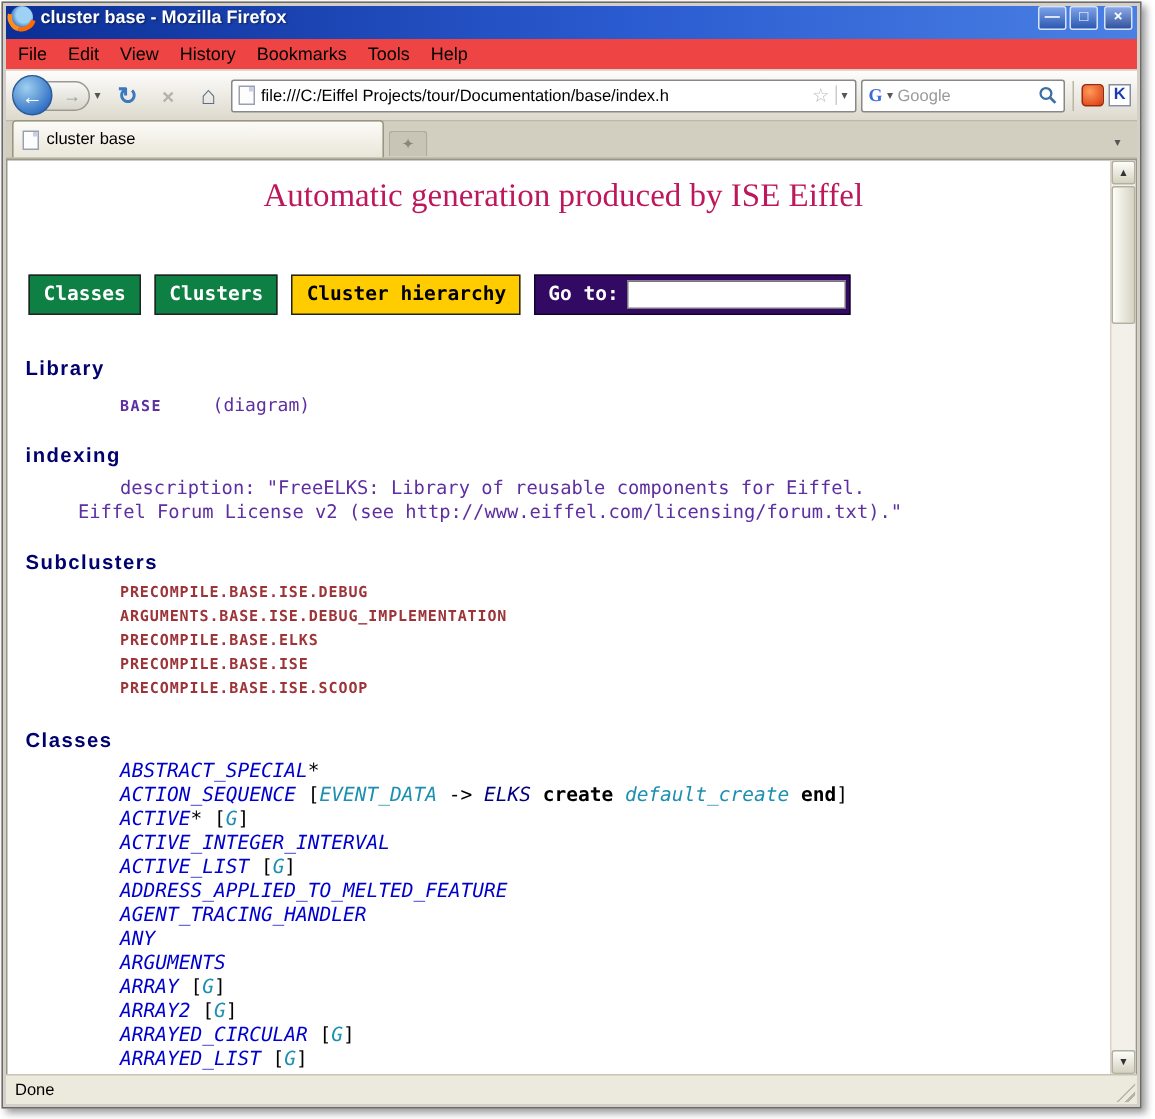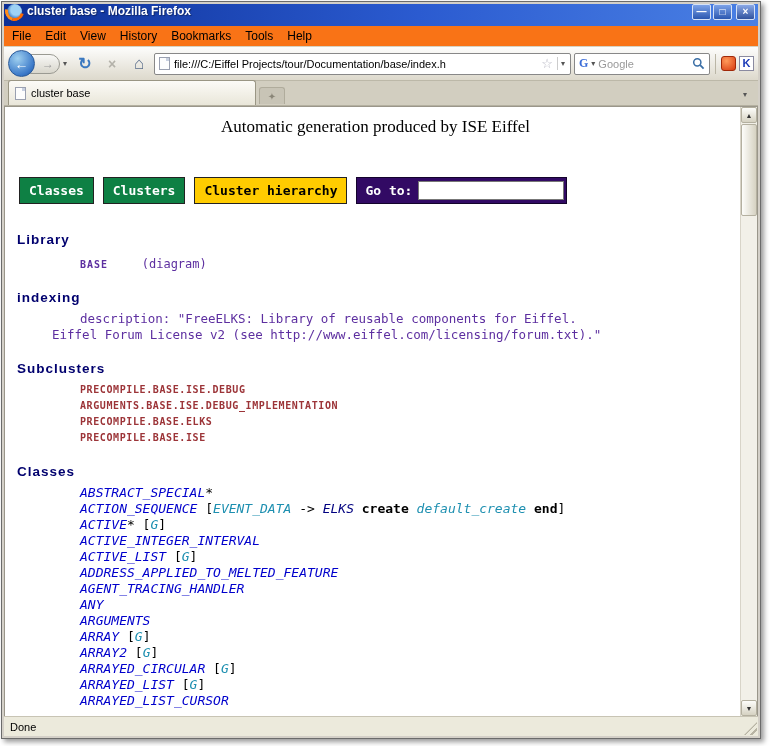--- a/index.html
+++ b/index.html
@@ -34,21 +34,21 @@
   .title-text { flex:1; white-space:nowrap; overflow:hidden; text-shadow:1px 1px 1px rgba(0,0,0,.4); }
   .win-btns { display:flex; gap:2px; margin-left:auto; }
   .win-btn {
     width:19px; height:16px; display:flex; align-items:center; justify-content:center;
     background:linear-gradient(#7ca2e8,#2c58b0); border:1px solid #d7e2f5; border-radius:2px;
     color:#fff; font-size:10px; line-height:1; font-weight:bold;
   }
   .win-btn.close { margin-left:2px; background:linear-gradient(#8aa8e6,#31539e); }
   
   .menubar {
-    height:21px; flex:0 0 21px; background:#f97316; border-bottom:1px solid #d6d2c2;
+    height:21px; flex:0 0 21px; background:#ef4444; border-bottom:1px solid #d6d2c2;
     display:flex; align-items:center; font-size:12px; color:#000; padding-left:1px;
   }
   .menu-item { padding:3px 7px; }
   
   .toolbar {
     height:34px; flex:0 0 34px;
     background:linear-gradient(#fdfdfc,#ddd9cc); border-bottom:1px solid #bcb8a8;
     display:flex; align-items:center; padding:0 4px; gap:3px;
   }
   .nav-group { display:flex; align-items:center; }
@@ -111,21 +111,21 @@
     display:flex; align-items:center; justify-content:center; color:#8a8678; font-size:10px;
   }
   .tab-dd { margin-left:auto; width:18px; height:18px; display:flex; align-items:center;
     justify-content:center; color:#555; font-size:8px; margin-bottom:2px; }
   
   .content { flex:1; background:#fff; position:relative; overflow:hidden; border:1px solid #9a968a; border-bottom:none; }
   .docbody {
     position:absolute; top:0; left:0; right:17px; bottom:0; padding:0 6px 0 12px;
     font-family:"DejaVu Sans Mono","Liberation Mono",monospace; color:#000;
   }
-  .banner { margin-top:10px; text-align:center; font-family:"Liberation Serif","DejaVu Serif",serif; font-size:17px; color:#000000; }
+  .banner { margin-top:10px; text-align:center; font-family:"Liberation Serif","DejaVu Serif",serif; font-size:22px; color:#be185d; }
   .btnrow { margin:40px 0 0 2px; display:flex; gap:9px; align-items:stretch; }
   .doc-btn {
     font-family:"DejaVu Sans Mono","Liberation Mono",monospace; font-weight:bold;
     font-size:13px; padding:5px 9px; border:1px solid #222; display:inline-flex; align-items:center;
   }
   .doc-btn.green { background:var(--green,#0e8044); color:#fff; }
   .doc-btn.yellow { background:var(--yellow,#ffcc00); color:#000; }
   .goto { display:inline-flex; align-items:center; background:var(--purple,#320a64); border:1px solid #14032c; padding:2px; }
   .goto-label { color:#fff; font-family:"DejaVu Sans Mono","Liberation Mono",monospace; font-weight:bold; font-size:13px; padding:0 6px; }
   .goto-input { width:146px; height:19px; border:1px solid #777; font-size:12px; background:#fff; }
@@ -264,20 +264,21 @@
         <div class="idx-line l1">description: "FreeELKS: Library of reusable components for Eiffel.</div>
         <div class="idx-line l2">Eiffel Forum License v2 (see http://www.eiffel.com/licensing/forum.txt)."</div>
       </div>
 
       <div class="sec-h">Subclusters</div>
       <div class="sub-list">
           <div class="sub-item">PRECOMPILE.BASE.ISE.DEBUG</div>
           <div class="sub-item">ARGUMENTS.BASE.ISE.DEBUG_IMPLEMENTATION</div>
           <div class="sub-item">PRECOMPILE.BASE.ELKS</div>
           <div class="sub-item">PRECOMPILE.BASE.ISE</div>
+          <div class="sub-item">PRECOMPILE.BASE.ISE.SCOOP</div>
         </div>
 
       <div class="sec-h">Classes</div>
       <div class="classes-list">
           <div class="class-line"><span class="seg-c">ABSTRACT_SPECIAL</span><span class="seg-p">*</span></div>
           <div class="class-line"><span class="seg-c">ACTION_SEQUENCE</span><span class="seg-p"> [</span><span class="seg-g">EVENT_DATA</span><span class="seg-p"> -&gt; </span><span class="seg-n">ELKS</span><span class="seg-k"> create </span><span class="seg-g">default_create</span><span class="seg-k"> end</span><span class="seg-p">]</span></div>
           <div class="class-line"><span class="seg-c">ACTIVE</span><span class="seg-p">* [</span><span class="seg-g">G</span><span class="seg-p">]</span></div>
           <div class="class-line"><span class="seg-c">ACTIVE_INTEGER_INTERVAL</span></div>
           <div class="class-line"><span class="seg-c">ACTIVE_LIST</span><span class="seg-p"> [</span><span class="seg-g">G</span><span class="seg-p">]</span></div>
           <div class="class-line"><span class="seg-c">ADDRESS_APPLIED_TO_MELTED_FEATURE</span></div>

